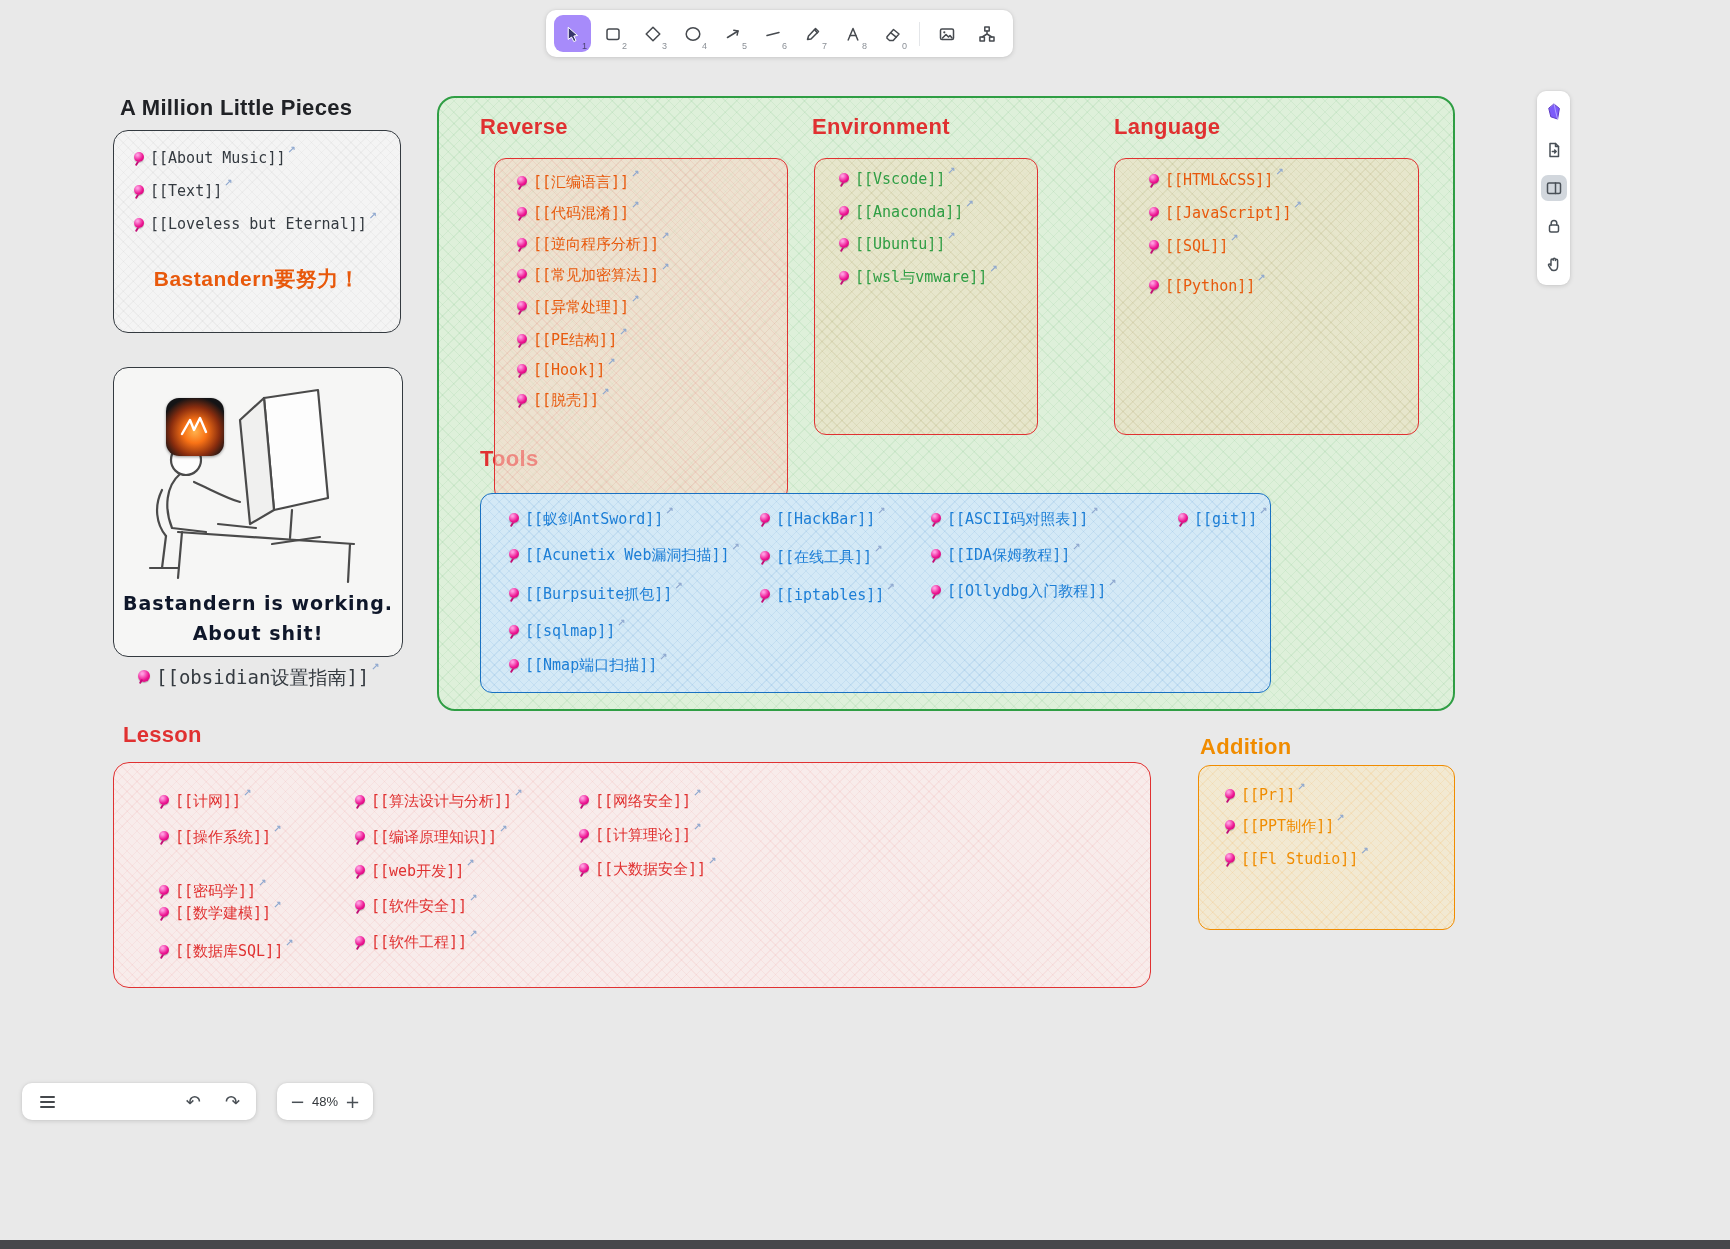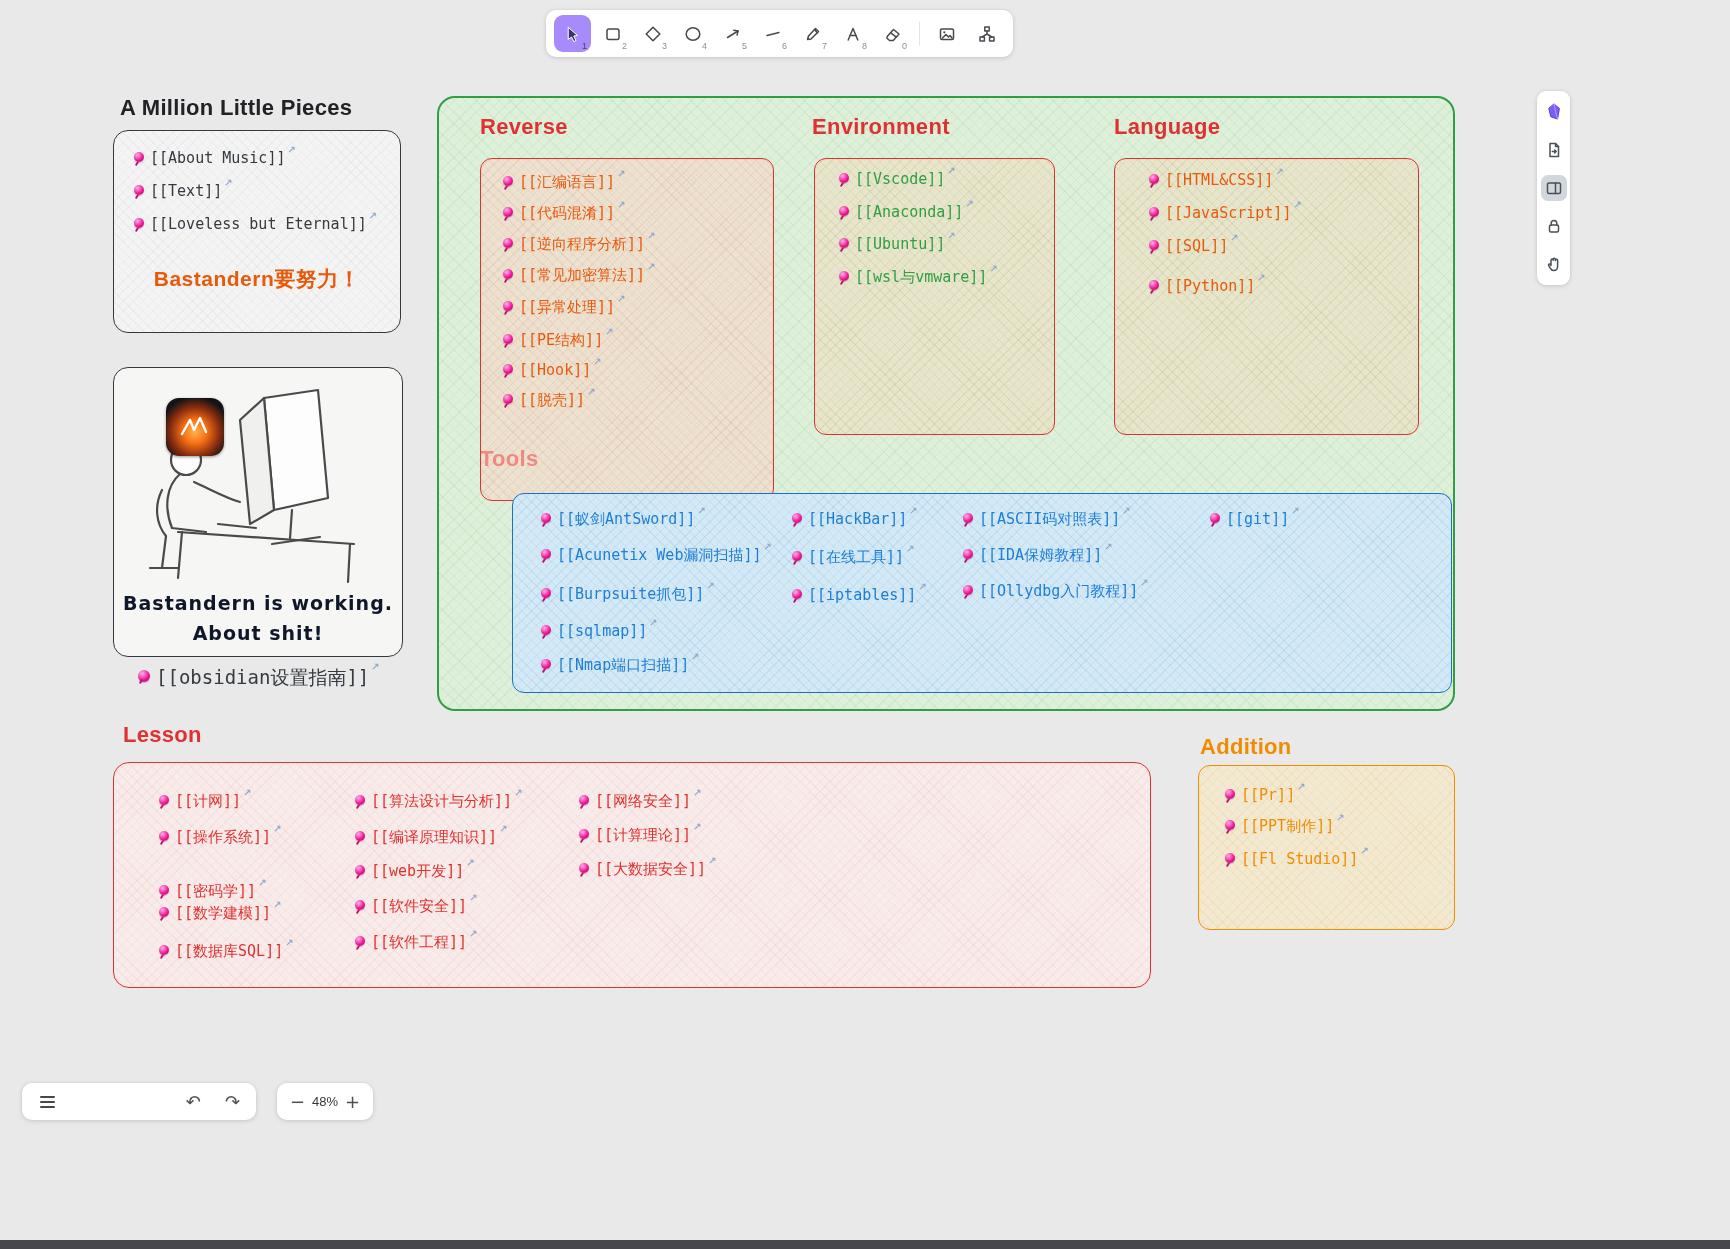--- a/index.html
+++ b/index.html
@@ -29,51 +29,50 @@
   }
   #green-group {
     left:437px; top:96px; width:1018px; height:615px;
     border:2px solid #2f9e44; border-radius:18px;
     background:
       repeating-linear-gradient(45deg, rgba(47,158,68,.08) 0 1px, transparent 1px 8px),
       repeating-linear-gradient(-45deg, rgba(47,158,68,.08) 0 1px, transparent 1px 8px),
       #def0da;
   }
   #reverse-box {
-    left:41px; top:60px; width:294px; height:343px;
+    left:55px; top:60px; width:294px; height:343px;
     border:1.7px solid #e03131; border-radius:12px;
     background:
       repeating-linear-gradient(45deg, rgba(224,49,49,.08) 0 1px, transparent 1px 7px),
       repeating-linear-gradient(-45deg, rgba(224,49,49,.08) 0 1px, transparent 1px 7px),
       rgba(250,215,200,.55);
   }
   #environment-box {
-    left:375px; top:60px; width:241px; height:277px;
+    left:375px; top:60px; width:224px; height:277px;
     border:1.7px solid #e03131; border-radius:12px;
     background:
       repeating-linear-gradient(45deg, rgba(150,140,70,.12) 0 1px, transparent 1px 7px),
       repeating-linear-gradient(-45deg, rgba(150,140,70,.12) 0 1px, transparent 1px 7px),
       rgba(233,228,200,.8);
   }
   #language-box {
     left:675px; top:60px; width:305px; height:277px;
     border:1.7px solid #e03131; border-radius:12px;
     background:
       repeating-linear-gradient(45deg, rgba(150,140,70,.12) 0 1px, transparent 1px 7px),
       repeating-linear-gradient(-45deg, rgba(150,140,70,.12) 0 1px, transparent 1px 7px),
       rgba(233,228,200,.8);
   }
   #tools-box {
-    left:41px; top:395px; width:940px; height:200px;
+    left:41px; top:395px; width:791px; height:200px;
     border:1.7px solid #1971c2; border-radius:12px;
     background:
       repeating-linear-gradient(45deg, rgba(25,113,194,.09) 0 1px, transparent 1px 7px),
       repeating-linear-gradient(-45deg, rgba(25,113,194,.09) 0 1px, transparent 1px 7px),
       #d4e9f6;
-    margin-left: 32px;
   }
   #lesson-box {
     left:113px; top:762px; width:1038px; height:226px;
     border:1.7px solid #e03131; border-radius:16px;
     background:
       repeating-linear-gradient(45deg, rgba(224,49,49,.06) 0 1px, transparent 1px 7px),
       repeating-linear-gradient(-45deg, rgba(224,49,49,.06) 0 1px, transparent 1px 7px),
       #f8eceb;
   }
   #addition-box {

